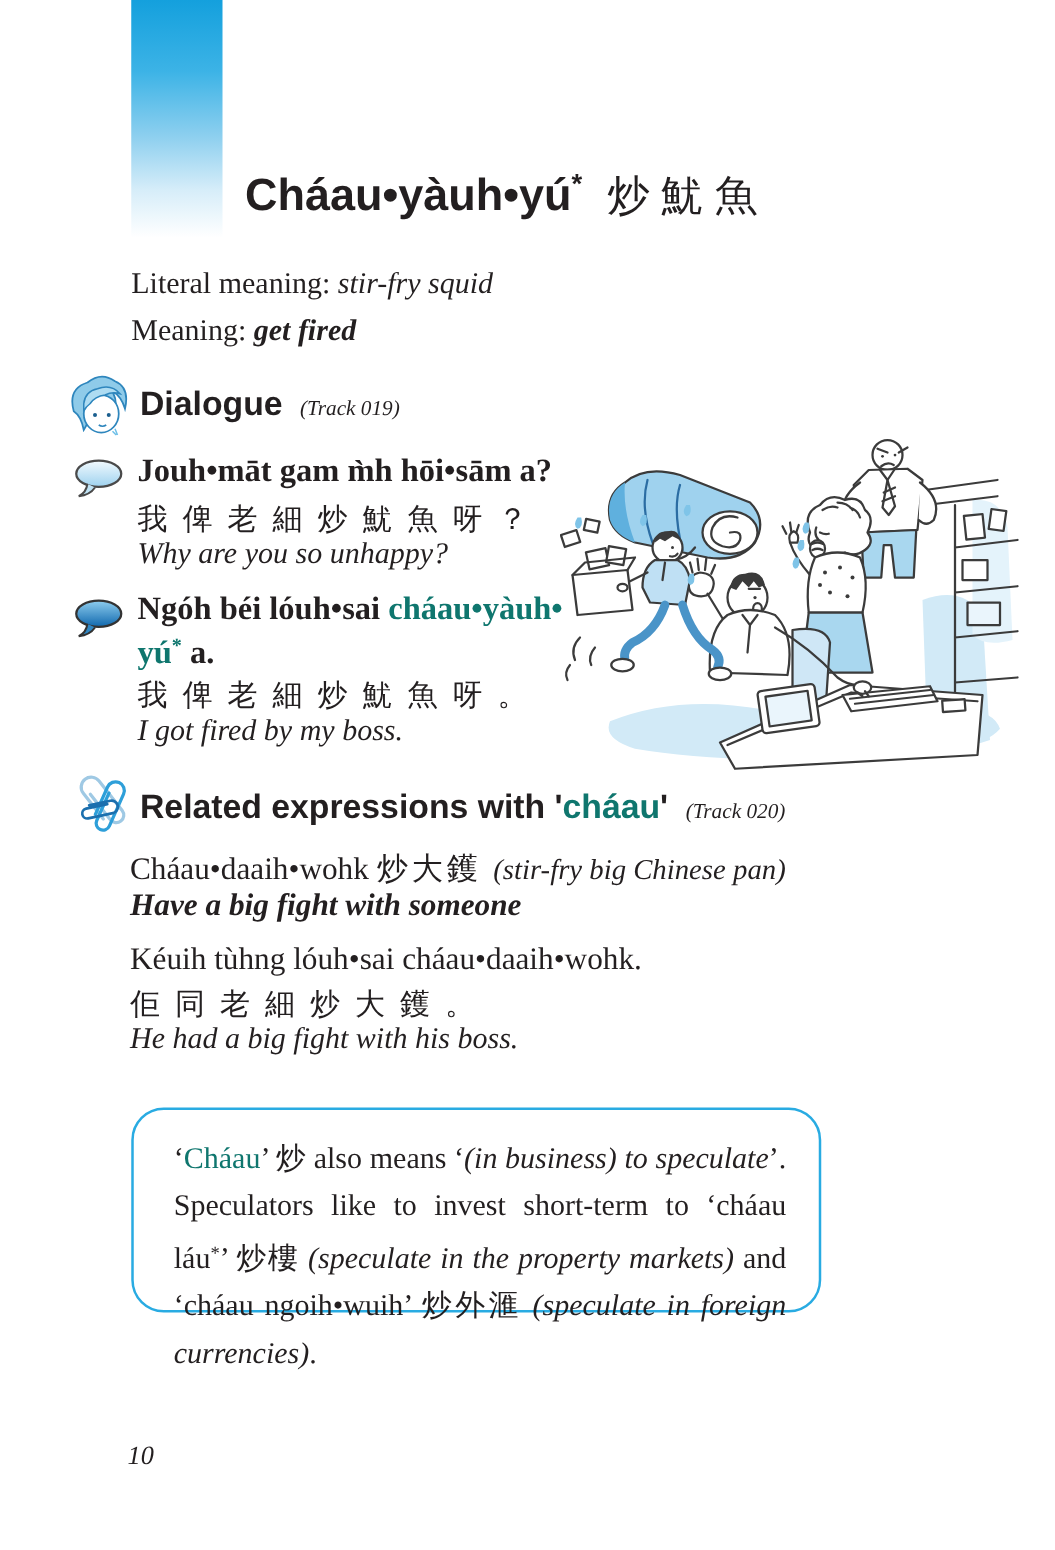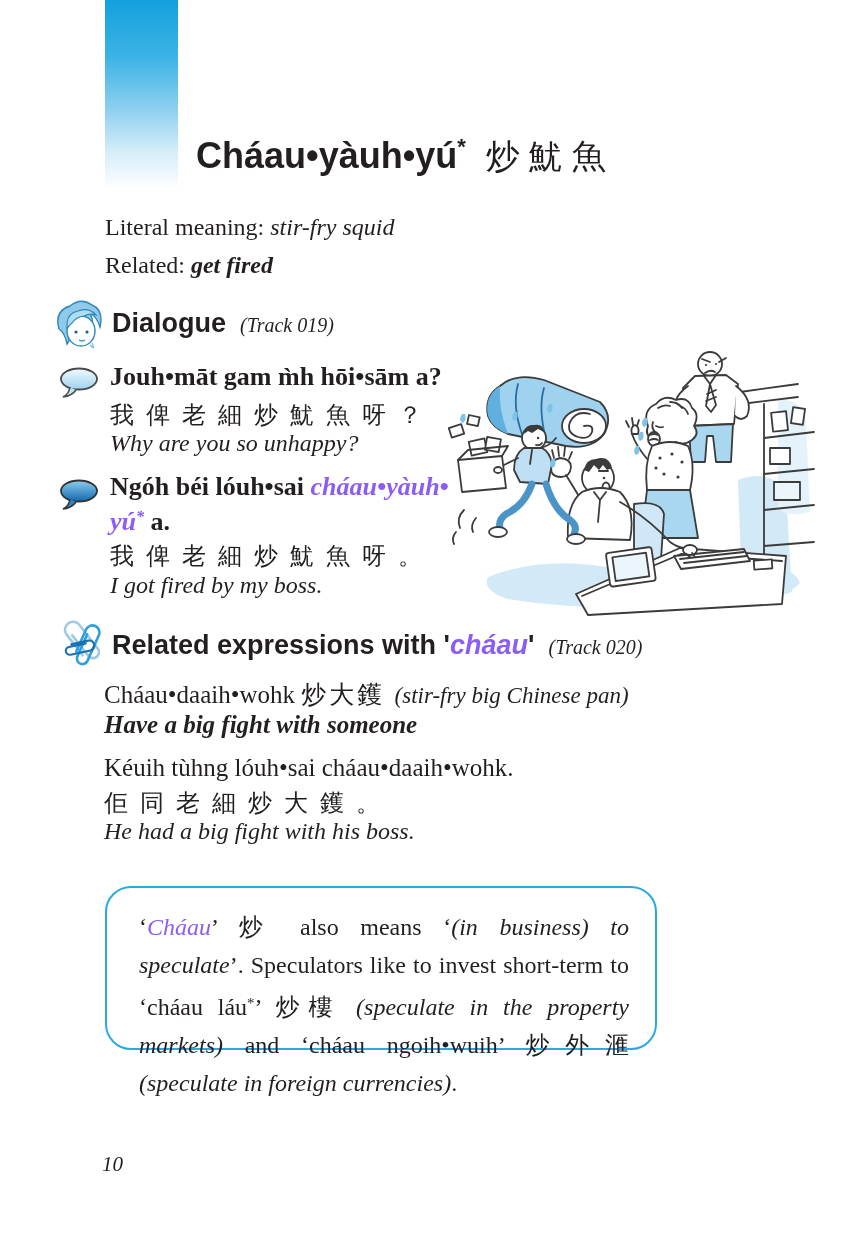--- a/index.html
+++ b/index.html
@@ -16,25 +16,25 @@
 
   
   #title-row{left:196px;top:134px;white-space:nowrap;}
   .title-roman{font-family:"Liberation Sans",sans-serif;font-weight:700;font-size:36px;color:#231f20;}
   .title-ast{font-family:"Liberation Sans",sans-serif;font-weight:700;font-size:22px;vertical-align:14px;}
   .title-cn{font-size:34px;letter-spacing:9px;margin-left:20px;}
 
   .body-line{font-size:24px;}
   .it{font-style:italic;}
   .bi{font-weight:700;font-style:italic;}
-  .blue{color:#8b5cf6;font-style:italic;}
+  .blue{color:#0f766e;}
 
   .sec-head{font-family:"Liberation Sans",sans-serif;font-weight:700;font-size:27px;white-space:nowrap;}
   .track{font-family:"Liberation Serif","DejaVu Serif",serif;font-weight:400;
-         font-style:italic;font-size:20px;margin-left:14px;}
+         font-style:italic;font-size:17px;margin-left:14px;}
 
   .roman-bold{font-size:26px;font-weight:700;white-space:nowrap;}
   .cn-line{font-size:24px;letter-spacing:12px;white-space:nowrap;}
   .en-line{font-size:24px;font-style:italic;white-space:nowrap;}
   .sup{font-size:0.62em;vertical-align:0.5em;}
 
   
   #note-box{left:105px;top:886px;width:552px;height:164px;box-sizing:border-box;
     border:2.5px solid #29abe2;border-radius:26px;padding:20px 26px 0 32px;}
   #note-text{font-size:24px;line-height:38px;text-align:justify;}
@@ -50,21 +50,21 @@
   <div id="chapter-num" class="abs">10</div>
 
   <div id="title-row" class="abs">
     <span class="title-roman">Cháau•yàuh•yú</span><span class="title-roman title-ast">*</span><span class="title-cn">炒魷魚</span>
   </div>
 
   <div class="abs body-line" style="left:105px;top:214px;">
     <span>Literal meaning: </span><span class="it">stir-fry squid</span>
   </div>
   <div class="abs body-line" style="left:105px;top:252px;">
-    <span>Related: </span><span class="bi">get fired</span>
+    <span>Meaning: </span><span class="bi">get fired</span>
   </div>
 
   <span class="abs" style="left:54px;top:297px;width:50px;height:58px;">
     <svg width="50" height="58" viewBox="0 0 50 58">
       <path d="M5,32 Q0,14 16,9 Q27,0 38,8 Q50,13 46,30 Q43,20 36,16 Q41,26 37,36 Q34,25 28,21 Q31,31 26,40 Q23,28 17,27 Q19,38 13,47 Q11,36 5,32 Z" fill="#8fcbe9" stroke="#2e86bd" stroke-width="1.4"></path>
       <ellipse cx="27" cy="34" rx="14" ry="15" fill="#ffffff" stroke="#2e86bd" stroke-width="1.4"></ellipse>
       <path d="M13,26 Q14,16 24,14 Q35,10 42,18 Q36,16 30,19 Q22,20 18,26 Q15,28 13,32 Z" fill="#aedcf2" stroke="#2e86bd" stroke-width="1.2"></path>
       <circle cx="22" cy="35" r="1.6" fill="#1b5f8f"></circle>
       <circle cx="33" cy="35" r="1.6" fill="#1b5f8f"></circle>
       <path d="M25,43 q3,2 6,0" fill="none" stroke="#2e86bd" stroke-width="1.3"></path>

